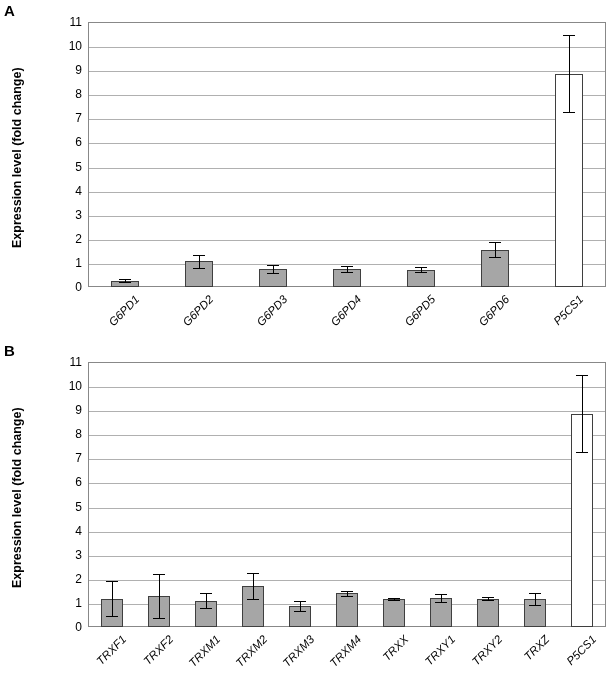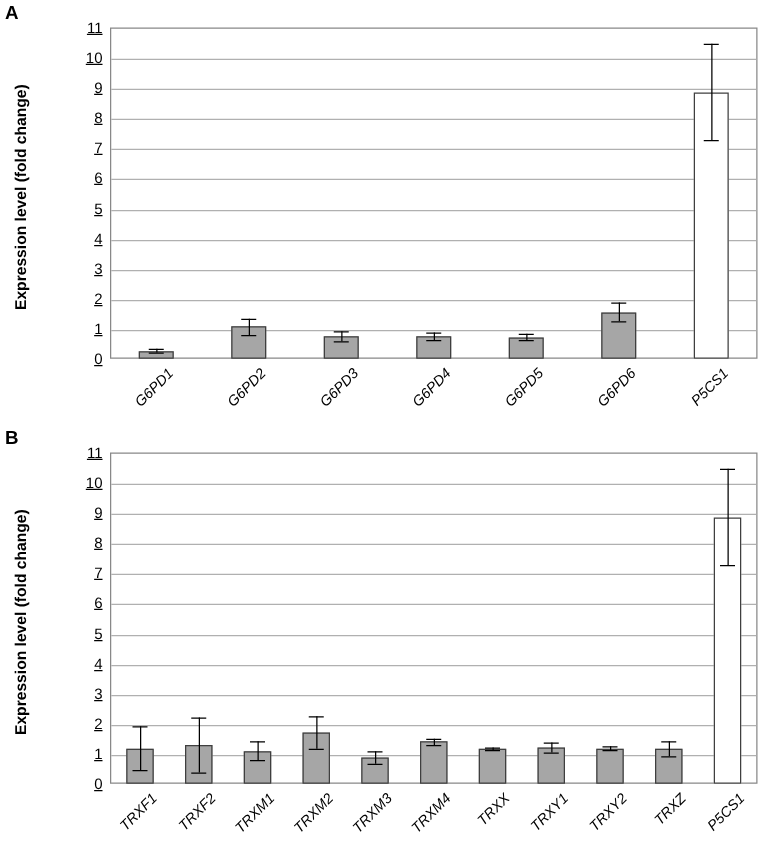--- a/index.html
+++ b/index.html
@@ -48,21 +48,20 @@
     right: 0;
     height: 1px;
     background: #b0b0b0;
   }
   .ytick-label {
     position: absolute;
     font-size: 12px;
     font-family: "Liberation Sans", sans-serif;
     text-align: right;
     line-height: 10px;
-    text-decoration: underline;
   }
   .bar {
     position: absolute;
     background: #a6a6a6;
     border: 1px solid #3f3f3f;
     box-sizing: border-box;
   }
   .bar.white {
     background: #ffffff;
   }

